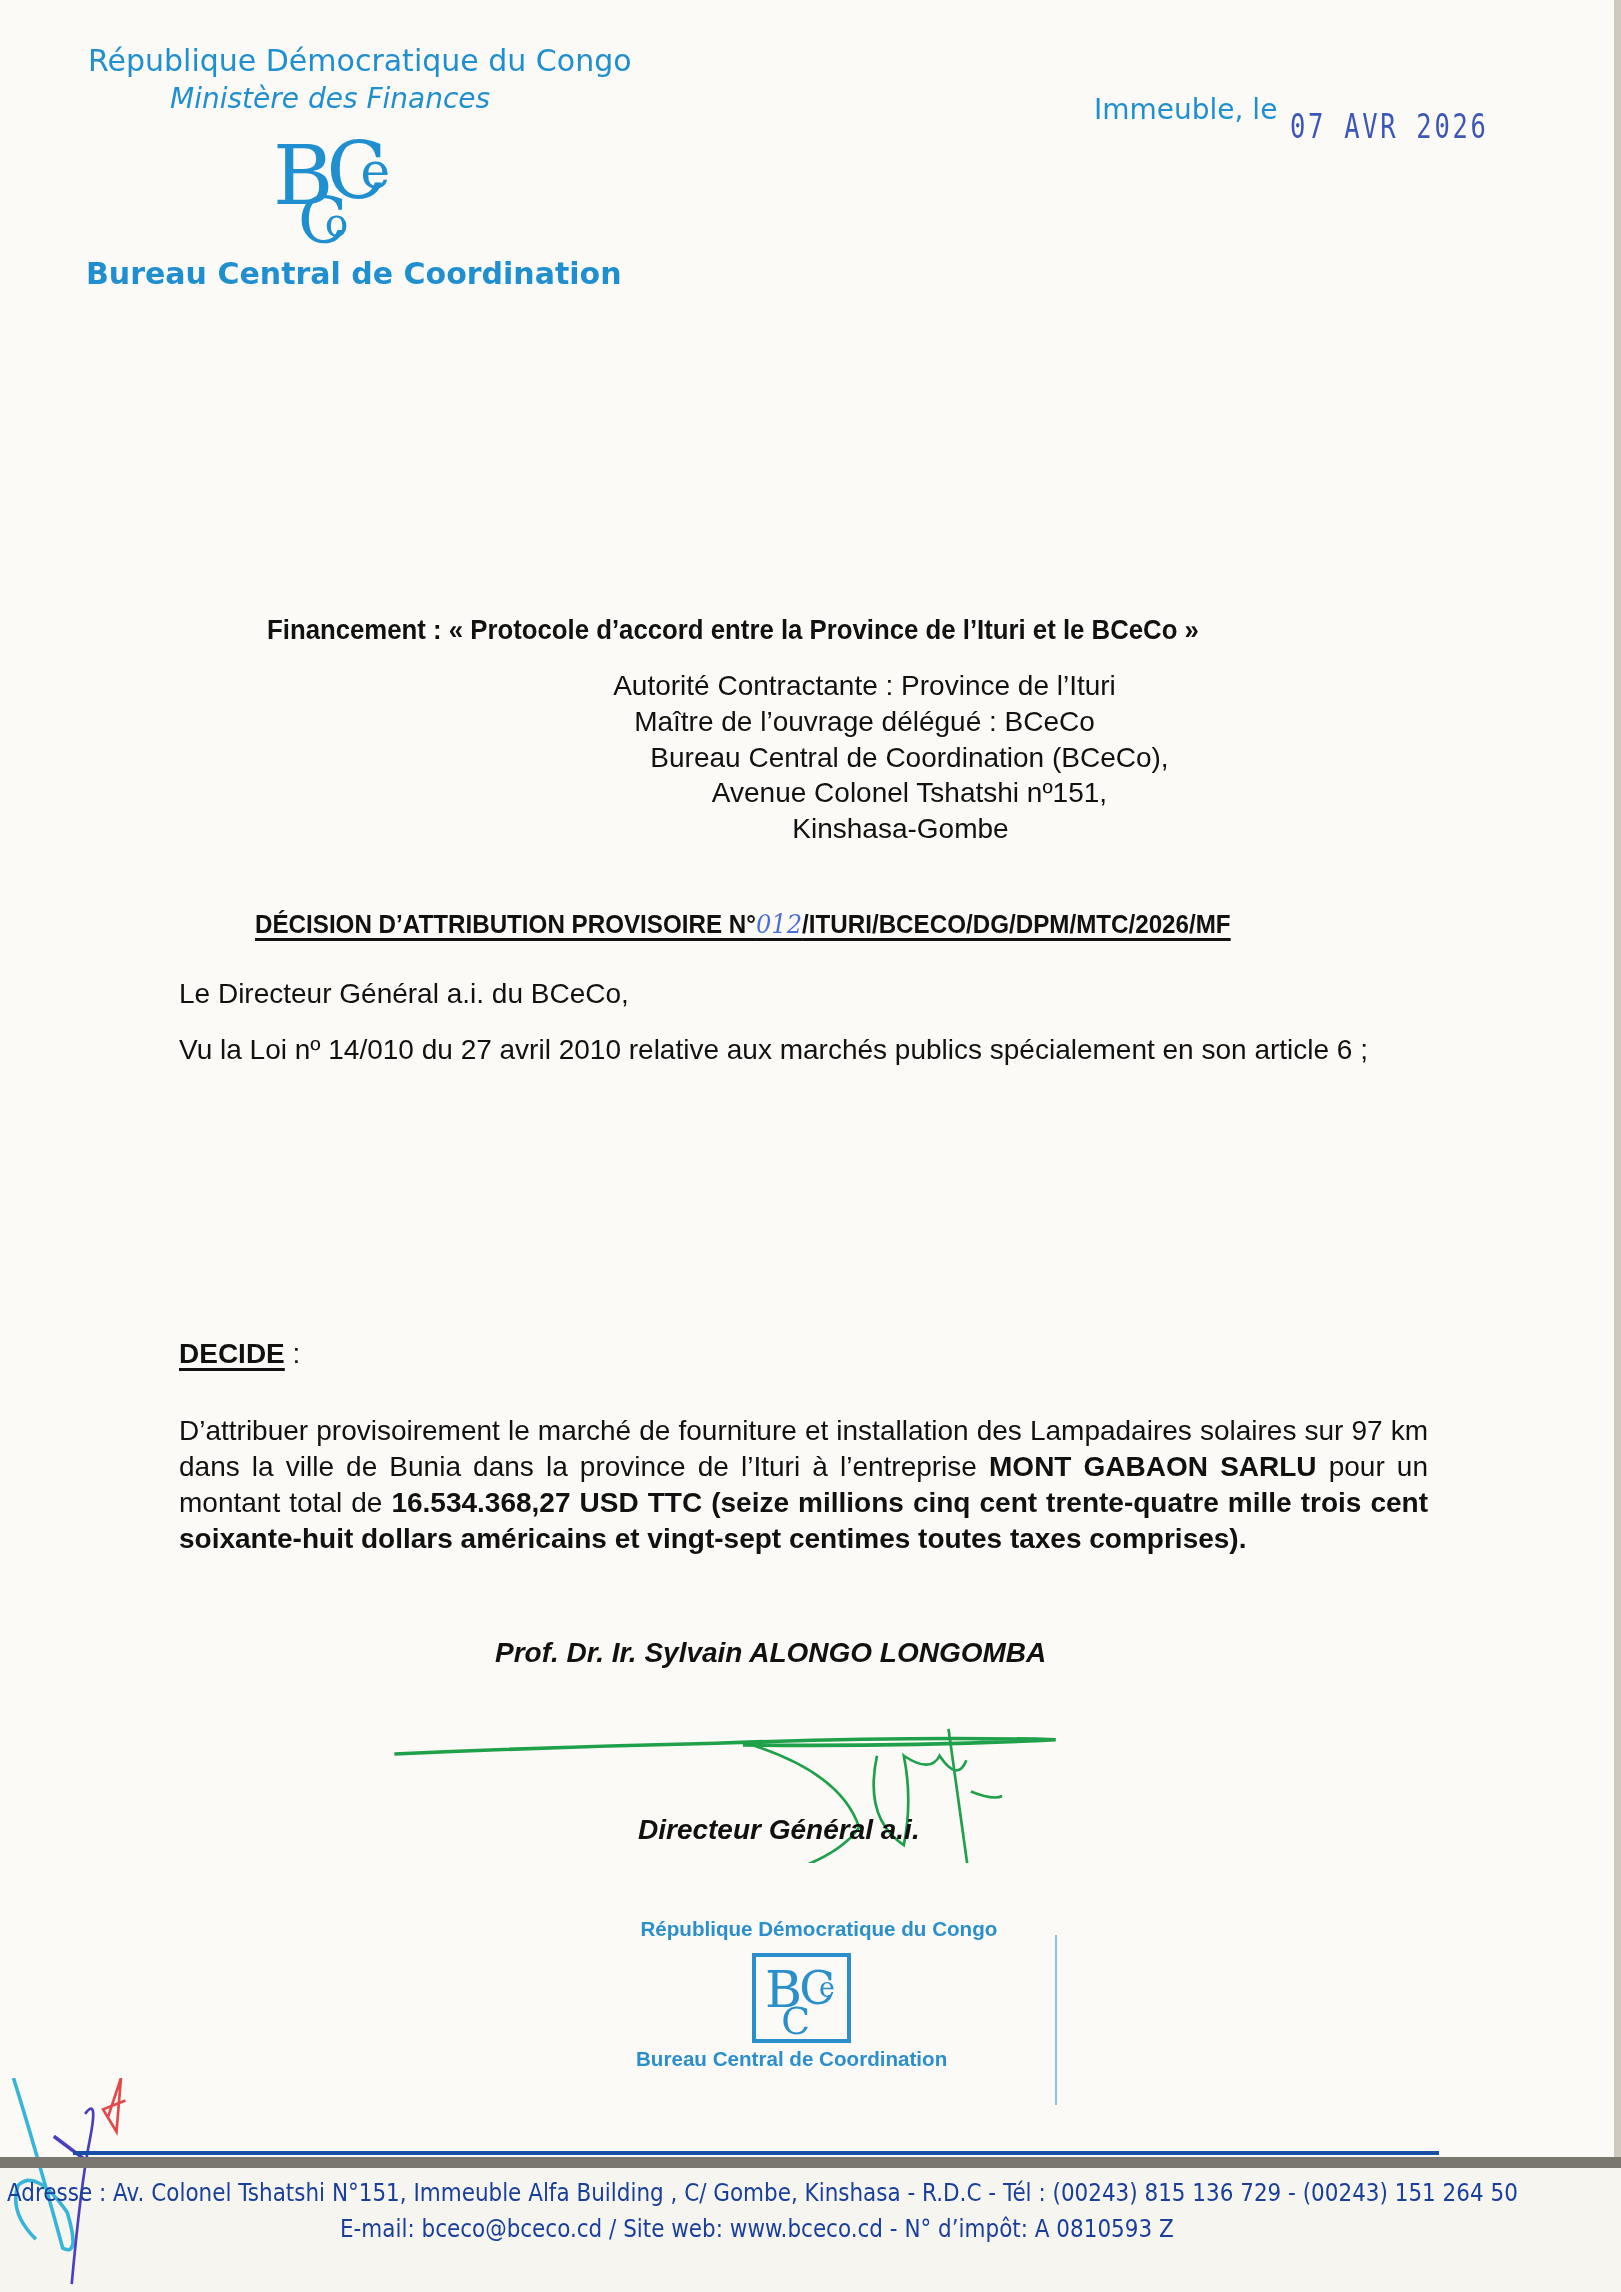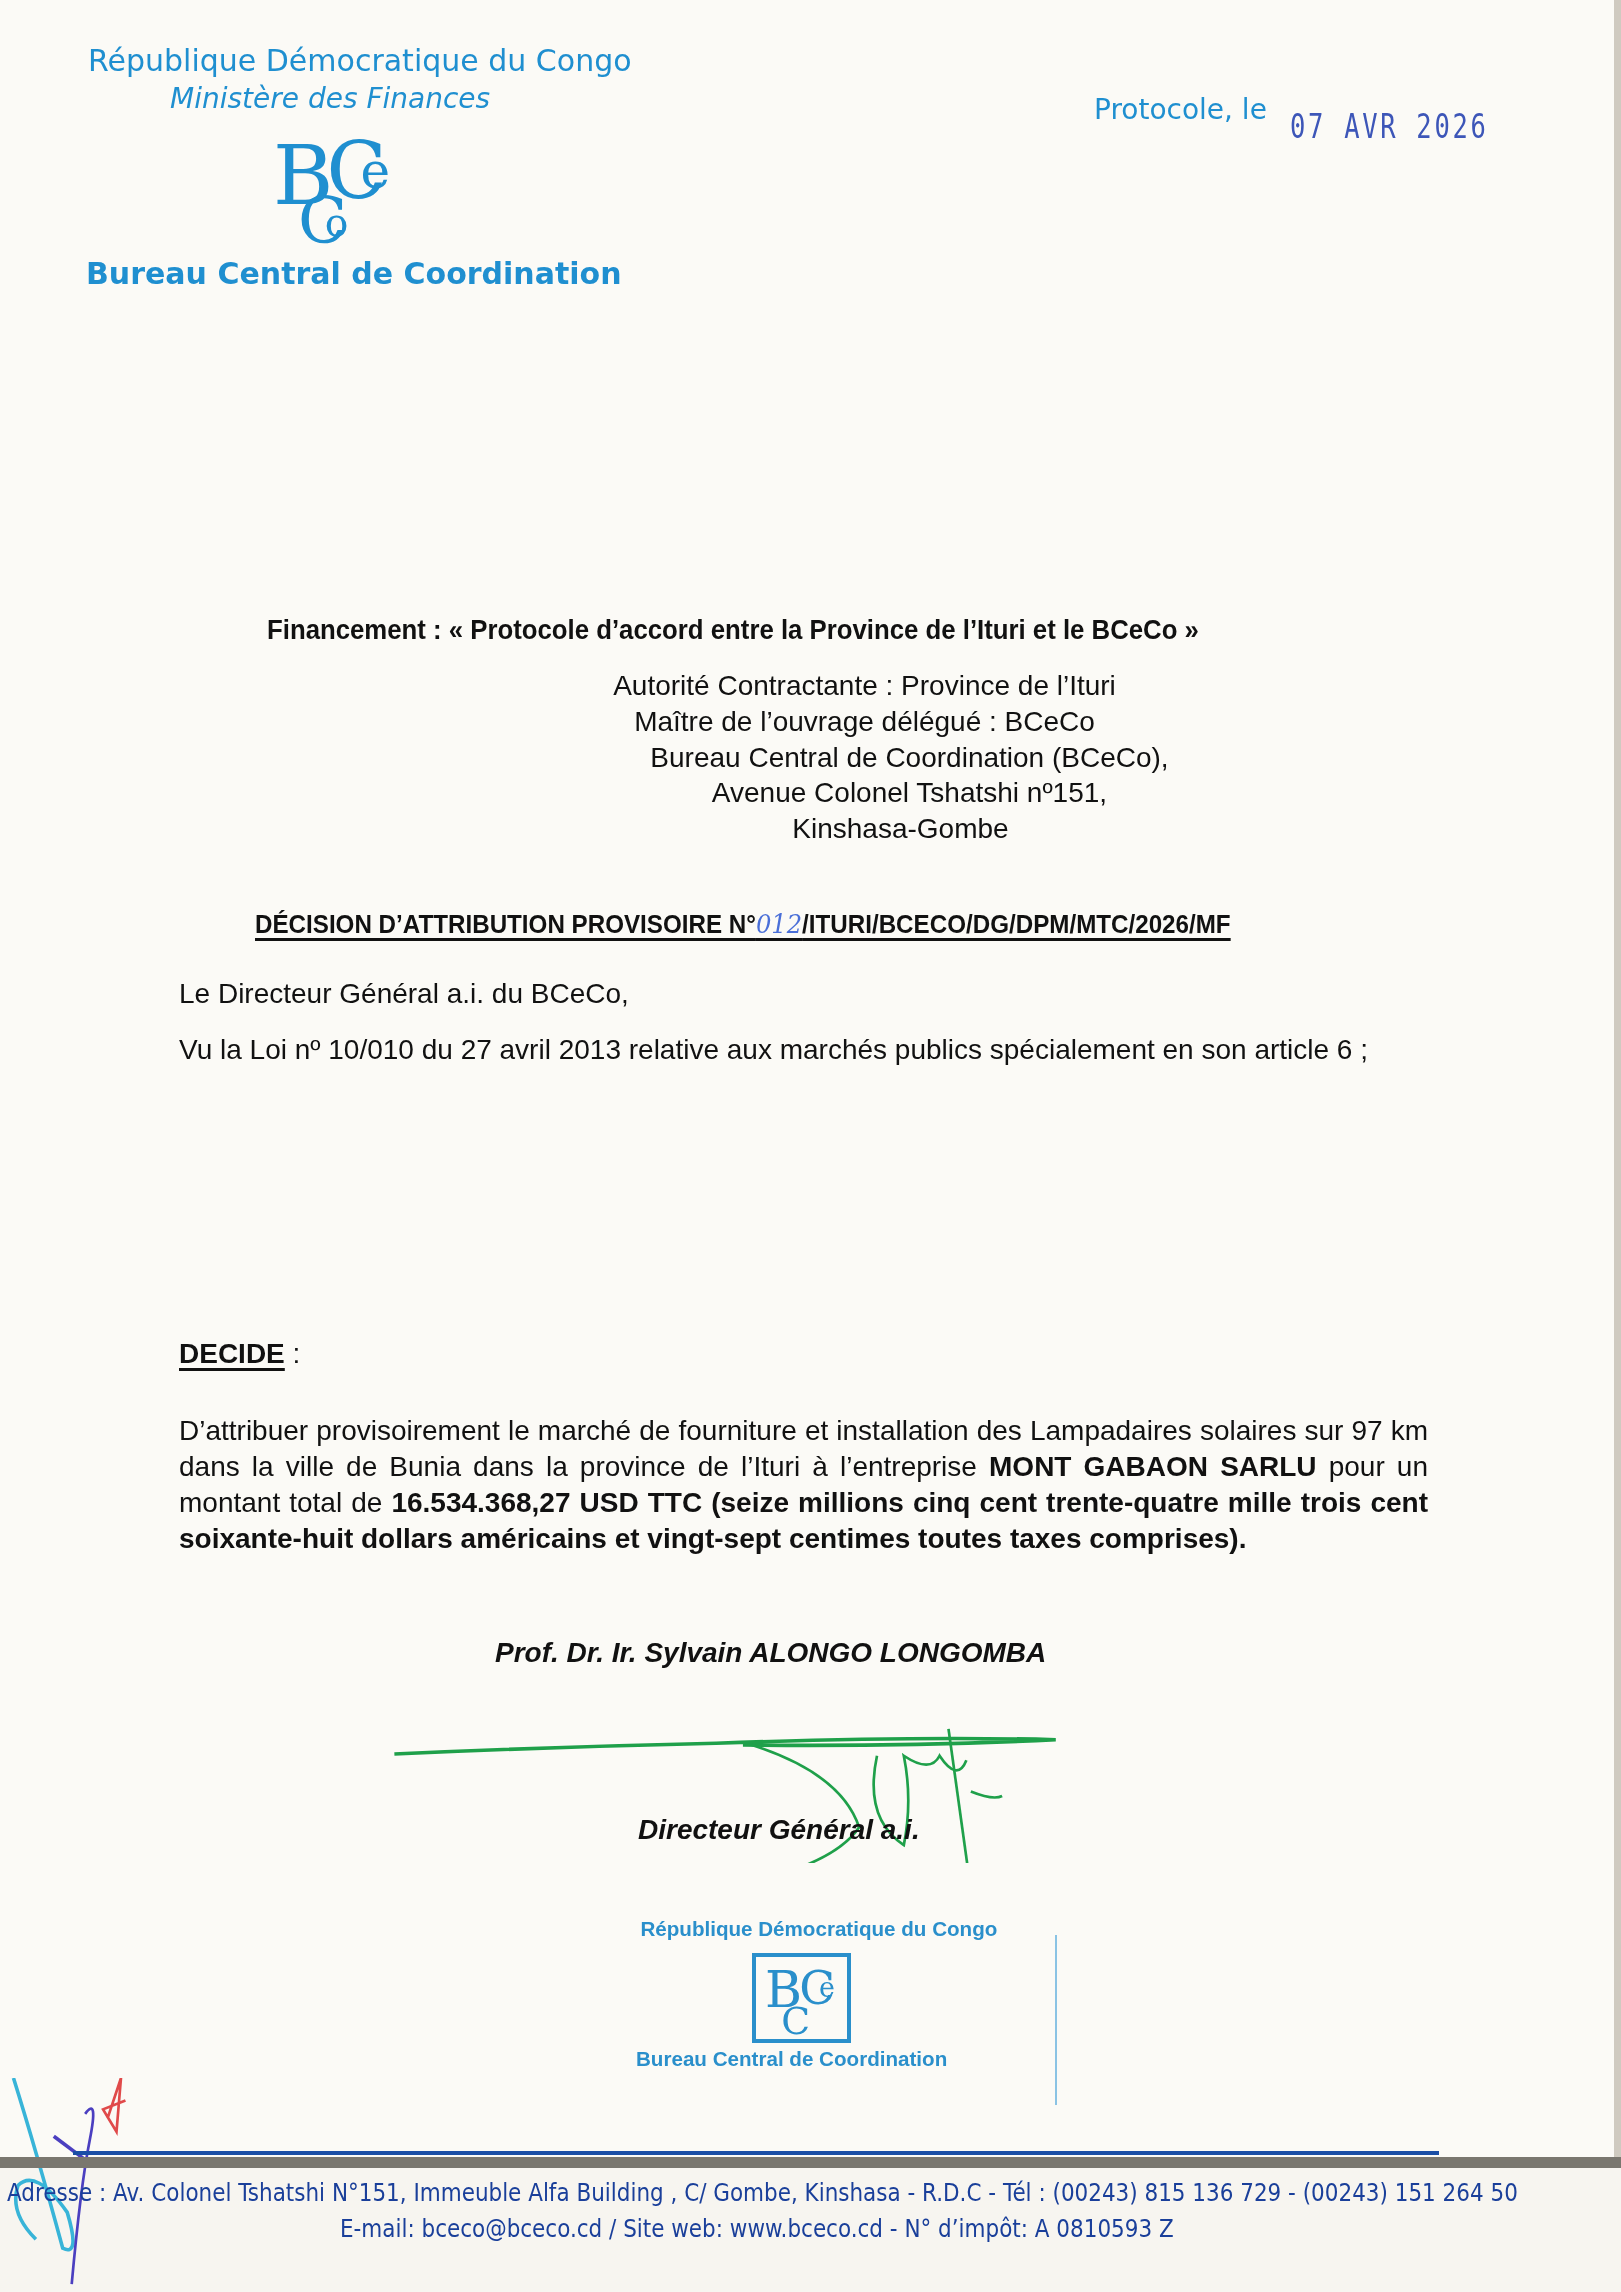--- a/index.html
+++ b/index.html
@@ -63,36 +63,36 @@
   <div class="lh lh-ministry">Ministère des Finances</div>
   <svg class="logo" viewBox="0 0 180 140">
     <text x="20" y="88" font-family="DejaVu Serif, serif" font-size="92" fill="#1f8fd0">B</text>
     <text x="80" y="82" font-family="DejaVu Serif, serif" font-size="88" fill="#1f8fd0">C</text>
     <text x="118" y="70" font-family="DejaVu Serif, serif" font-size="56" fill="#1f8fd0">e</text>
     <text x="48" y="132" font-family="DejaVu Serif, serif" font-size="72" fill="#1f8fd0">C</text>
     <text x="78" y="124" font-family="DejaVu Serif, serif" font-size="44" fill="#1f8fd0">o</text>
   </svg>
   <div class="lh lh-bureau">Bureau Central de Coordination</div>
 
-  <div class="place-date">Protocole, le</div>
+  <div class="place-date">Immeuble, le</div>
   <div class="date-stamp">07 AVR 2026</div>
 
   <div class="financement">Financement : « Protocole d’accord entre la Province de l’Ituri et le BCeCo »</div>
   <div class="centered" style="top:670px; padding-left:54px;">Autorité Contractante : Province de l’Ituri</div>
   <div class="centered" style="top:706px; padding-left:54px;">Maître de l’ouvrage délégué : BCeCo</div>
   <div class="centered" style="top:742px; padding-left:99px;">Bureau Central de Coordination (BCeCo),</div>
   <div class="centered" style="top:777px; padding-left:99px;">Avenue Colonel Tshatshi nº151,</div>
   <div class="centered" style="top:813px; padding-left:90px;">Kinshasa-Gombe</div>
 
   <div class="decision-title">
     <span>DÉCISION D’ATTRIBUTION PROVISOIRE N°</span><span class="hand">012</span><span>/ITURI/BCECO/DG/DPM/MTC/2026/MF</span>
   </div>
 
   <div class="para" style="top:976px;">Le Directeur Général a.i. du BCeCo,</div>
-  <div class="para" style="top:1032px;">Vu la Loi nº 10/010 du 27 avril 2013 relative aux marchés publics spécialement en son article 6 ;</div>
+  <div class="para" style="top:1032px;">Vu la Loi nº 14/010 du 27 avril 2010 relative aux marchés publics spécialement en son article 6 ;</div>
 
   <div class="decide">
     <b>DECIDE</b><span> :</span>
   </div>
 
   <div class="para" style="top:1413px;">
     <span>D’attribuer provisoirement le marché de fourniture et installation des Lampadaires solaires sur 97 km dans la ville de Bunia dans la province de l’Ituri à l’entreprise </span><b>MONT GABAON SARLU</b><span> pour un montant total de </span><b>16.534.368,27 USD TTC (seize millions cinq cent trente-quatre mille trois cent soixante-huit dollars américains et vingt-sept centimes toutes taxes comprises).</b>
   </div>
 
   <div class="signatory">Prof. Dr. Ir. Sylvain ALONGO LONGOMBA</div>

